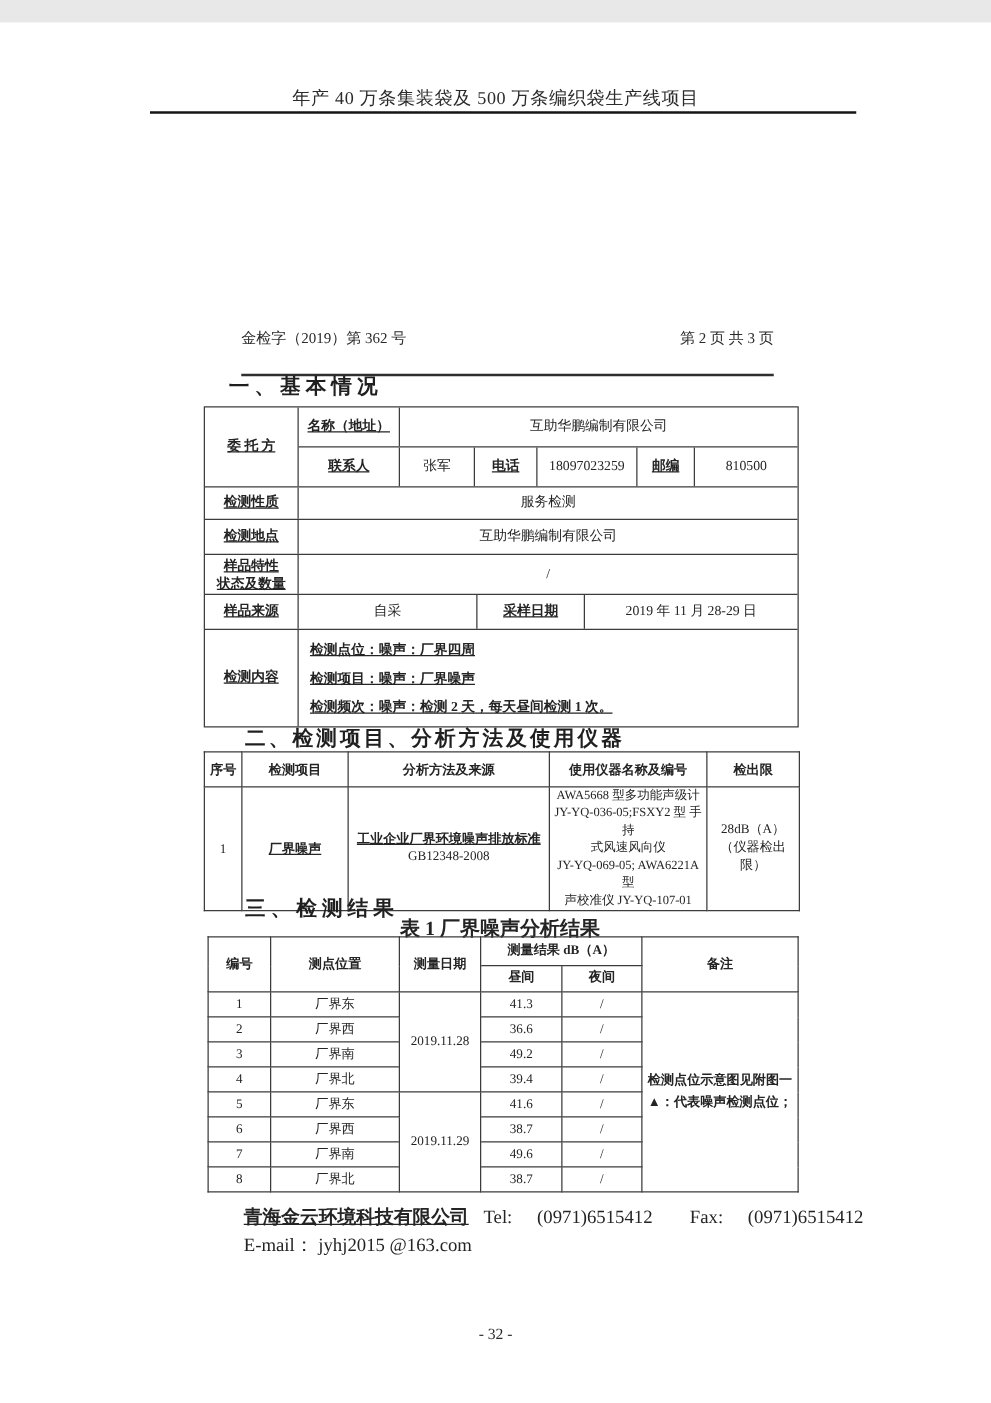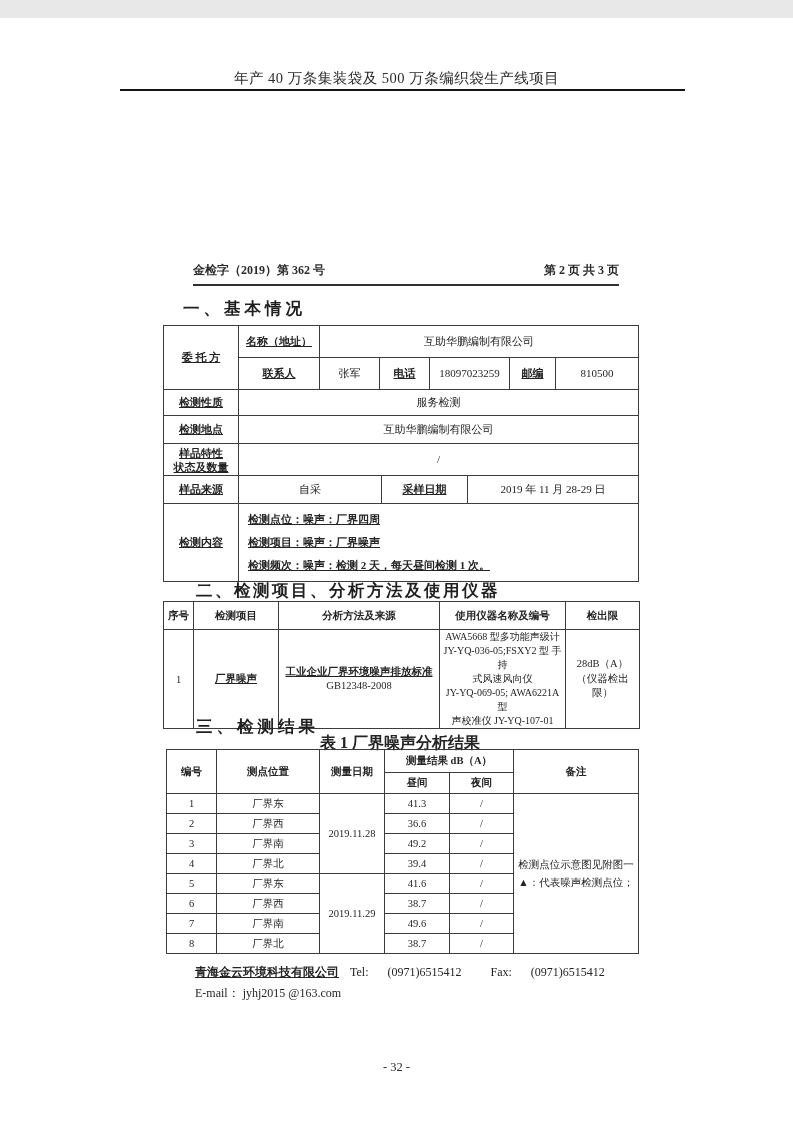--- a/index.html
+++ b/index.html
@@ -6,22 +6,22 @@
   .page{
     position:relative;width:793px;height:1122px;background:#ffffff;
     font-family:"Liberation Serif","DejaVu Serif",serif;color:#222;
     overflow:hidden;margin:18px auto;
   }
   
   .report-title{position:absolute;top:51px;left:0;width:100%;text-align:center;
     font-size:14.5px;color:#2b2b2b;letter-spacing:.5px;}
   .header-rule{position:absolute;top:71px;left:120px;width:565px;height:2px;background:#151515;}
   .doc-line{position:absolute;top:244px;left:193px;width:426px;display:flex;
-    justify-content:space-between;font-size:12px;font-weight:bold;color:#2a2a2a;
-    border-bottom:2px solid #2f2f2f;padding-bottom:5px;}
+    justify-content:space-between;font-size:12px;font-weight:normal;color:#2a2a2a;
+    border-bottom:2px solid #2f2f2f;padding-bottom:20px;}
   
   .sec-h{position:absolute;font-size:16.5px;font-weight:bold;color:#1f1f1f;letter-spacing:4px;}
   .sec-h.h1{top:280px;left:183px;}
   .sec-h.h2{top:562px;left:196px;letter-spacing:2.5px;}
   .sec-h.h3{top:698px;left:196px;}
   
   .b{font-weight:bold;text-decoration:underline;}
   
   .t1{position:absolute;left:163px;top:307px;width:474px;border:1.5px solid #3c3c3c;font-size:11px;color:#242424;}
   .t1 .r{display:grid;border-top:1px solid #3c3c3c;}
@@ -51,23 +51,23 @@
   .t2 .bd td{height:78px;}
   .line{line-height:14.5px;}
   .line10{font-size:10px;line-height:14px;}
   .t3wrap{position:absolute;left:163px;top:715px;width:474px;text-align:center;
     font-size:16px;font-weight:bold;color:#242424;}
   .t3{position:absolute;left:166px;top:731px;width:472px;border:1.5px solid #3c3c3c;font-size:10.5px;color:#242424;}
   .t3 td{border:1px solid #3c3c3c;text-align:center;vertical-align:middle;padding:0;line-height:12px;}
   .t3 .hd1 td{height:22px;font-weight:bold;}
   .t3 .hd2 td{height:20px;font-weight:bold;}
   .t3 .dr td{height:19px;}
-  .remark-cell div{line-height:18px;}
-  
-  .footer{position:absolute;left:195px;top:946px;font-size:12px;color:#242424;}
+  .remark-cell div{line-height:18px;font-weight:bold;}
+  
+  .footer{position:absolute;left:195px;top:946px;font-size:15px;color:#242424;}
   .footer .l1 span{display:inline-block;}
   .company{font-weight:bold;text-decoration:underline;}
   .gap-s{margin-left:8px;}
   .gap-m{margin-left:16px;}
   .gap-l{margin-left:26px;}
   .l2{margin-top:4px;}
   .page-num{position:absolute;top:1042px;left:0;width:100%;text-align:center;font-size:12.5px;color:#2a2a2a;}
 </style>
 </head>
 <body>

